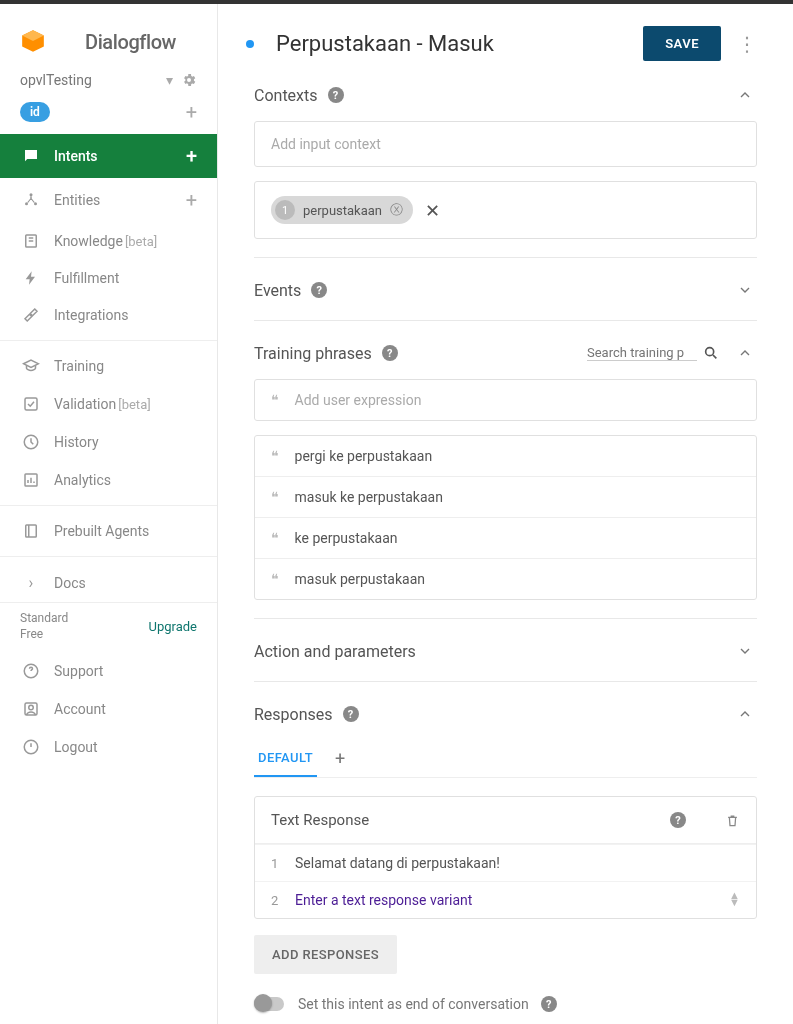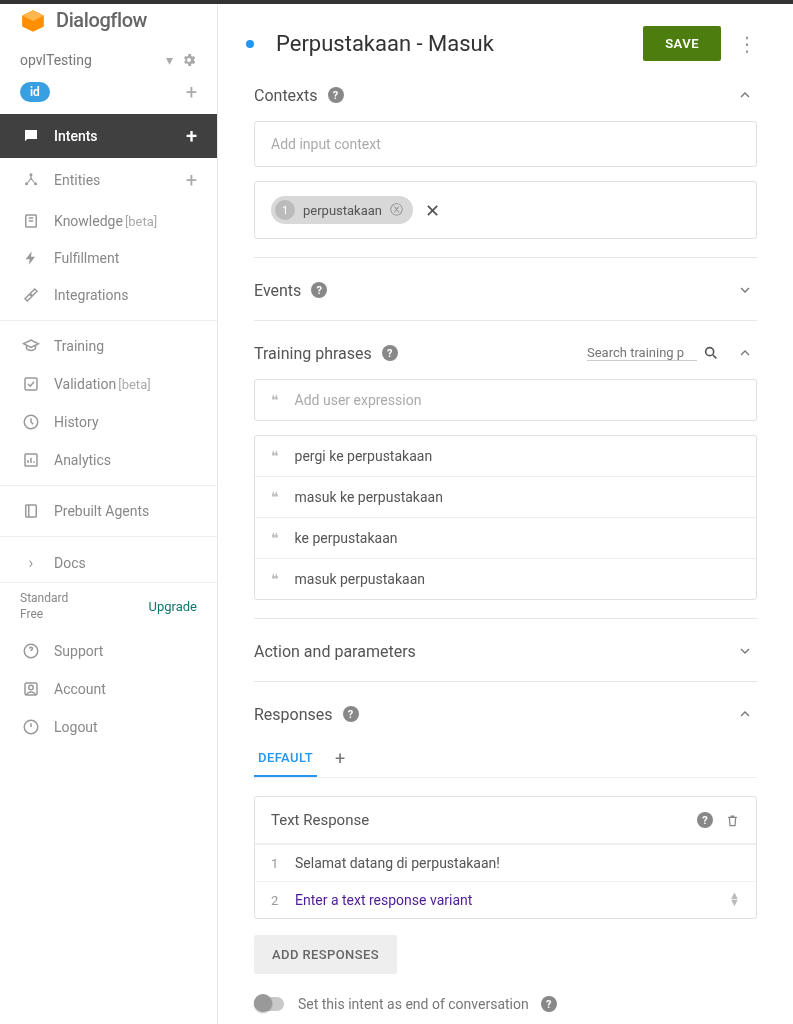--- a/index.html
+++ b/index.html
@@ -1,44 +1,44 @@
 <!DOCTYPE html>
 <html><head>
 <meta charset="utf-8">
 <style>
 * { box-sizing: border-box; margin: 0; padding: 0; font-family: Roboto, "Helvetica Neue", Arial, sans-serif; }
 body { background: #fff; color: #333; width: 793px; height: 1024px; overflow: hidden; border-top: 4px solid #333; }
 .app { display: flex; height: 100%; }
 .sidebar { width: 218px; background: #fff; border-right: 1px solid #e8e8e8; display: flex; flex-direction: column; font-size: 14px; color: #777; }
-.logo-row { display: flex; align-items: flex-start; padding: 4px 20px 18px; }
+.logo-row { display: flex; align-items: flex-end; padding: 24px 20px 18px; gap: 29px; }
 .logo-mark { width: 26px; height: 26px; margin-right: 10px; }
 .logo-text { font-size: 20px; font-weight: 500; color: #666; letter-spacing: -0.4px; }
 .agent-row { display: flex; align-items: center; padding: 0 20px 6px; }
 .agent-name { flex: 1; color: #777; font-size: 14px; }
 .agent-row .ic { color: #aaa; margin-left: 8px; cursor: pointer; }
 .lang-row { display: flex; align-items: center; padding: 6px 20px 10px; }
 .lang-pill { background: #389fe2; color: #fff; border-radius: 11px; padding: 3px 10px; font-size: 12px; font-weight: 600; }
 .lang-row .spacer { flex:1; }
 .lang-row .plus { color:#aaa; font-size:20px; cursor:pointer; }
 .nav-item { display: flex; align-items: center; padding: 10px 20px; cursor: pointer; color:#888; }
 .nav-item .ic { width: 22px; display:inline-flex; align-items:center; justify-content:center; margin-right: 12px; color:#999; }
-.nav-item.active { background: #404040; color: #fff; font-weight:500; }
+.nav-item.active { background: #15803d; color: #fff; font-weight:500; }
 .nav-item.active .ic { color:#fff; }
 .nav-item .plus { margin-left:auto; color:#fff; font-size:20px; }
 .nav-item .plus.muted { color:#aaa; }
 .beta { font-size: 13px; vertical-align: super; margin-left: 2px; color:#aaa; }
 .nav-sep { height: 1px; background: #eee; margin: 6px 0; }
 .plan-block { display:flex; align-items:center; padding: 8px 20px 10px; border-top:1px solid #eee; }
 .plan-text { font-size:12px; color:#888; line-height:1.3; }
 .upgrade { font-size:13px; color:#0f766e; margin-left:auto; cursor:pointer; }
 .main { flex:1; overflow-y:auto; }
 .topbar { display:flex; align-items:center; padding: 22px 36px 18px 28px; }
 .dot { width:8px; height:8px; border-radius:50%; background:#2196f3; margin-right:22px; }
 .title { font-size:22px; font-weight:400; color:#333; flex:1; }
-.save-btn { background:#4d7c0f; color:#fff; border:none; padding:10px 22px; font-size:13px; font-weight:600; letter-spacing:0.5px; cursor:pointer; border-radius:2px; }
+.save-btn { background:#0c4a6e; color:#fff; border:none; padding:10px 22px; font-size:13px; font-weight:600; letter-spacing:0.5px; cursor:pointer; border-radius:2px; }
 .more-btn { margin-left:16px; color:#999; font-size:20px; cursor:pointer; }
 .content { padding: 0 36px 40px; }
 .sec { border-top:1px solid #e8e8e8; padding-top: 20px; margin-top: 18px; }
 .sec:first-child { border-top:none; margin-top:0; padding-top:4px; }
 .sec-head { display:flex; align-items:center; margin-bottom: 14px; }
 .sec-title { font-size:16px; color:#555; font-weight:400; }
 .help { display:inline-flex; width:16px; height:16px; border-radius:50%; background:#888; color:#fff; font-size:11px; align-items:center; justify-content:center; margin-left:10px; font-weight:700; }
 .sec-head .spacer { flex:1; }
 .chev { color:#888; font-size:14px; cursor:pointer; padding:4px; }
 .search-inp { border:none; border-bottom:1px solid #ccc; font-size:13px; width:110px; margin-right:6px; color:#666; outline:none; }
@@ -51,21 +51,21 @@
 .fieldbox .del { color:#555; font-size:18px; cursor:pointer; }
 .phrases-box { border:1px solid #e0e0e0; border-radius:3px; margin-top:4px; }
 .phrase-row { display:flex; align-items:center; padding:12px 16px; border-top:1px solid #eee; font-size:14px; color:#555; }
 .phrase-row:first-child { border-top:none; }
 .qicon { color:#bbb; margin-right:16px; font-size:14px; }
 .phrase-row.add { color:#aaa; }
 .resp-tabs { display:flex; align-items:center; margin-top:4px; border-bottom:1px solid #eee; }
 .tab { padding:10px 4px; font-size:13px; color:#2196f3; font-weight:500; border-bottom:2px solid #2196f3; letter-spacing:0.4px; }
 .tab-add { margin-left:18px; color:#777; font-size:18px; cursor:pointer; }
 .card { border:1px solid #e0e0e0; border-radius:3px; margin-top:18px; }
-.card-head { display:flex; align-items:center; padding:14px 16px; border-bottom:1px solid #eee; font-size:15px; color:#555; }
+.card-head { display:flex; align-items:center; padding:14px 16px; border-bottom:1px solid #eee; font-size:15px; color:#555;gap:27px; }
 .card-head .spacer { flex:1; }
 .trow { display:flex; align-items:center; padding:10px 16px; border-top:1px solid #f2f2f2; font-size:14px; }
 .trow:first-of-type { border-top:none; }
 .trow .n { width:24px; color:#999; font-size:13px; }
 .trow .val { flex:1; color:#555; }
 .trow .val.ph { color:#4c1d95; }
 .trow .sort { color:#bbb; font-size:11px; line-height:0.6; display:flex; flex-direction:column; }
 .add-resp { background:#eeeeee; border:none; padding:12px 18px; font-size:13px; font-weight:500; color:#666; letter-spacing:0.4px; margin-top:16px; cursor:pointer; border-radius:2px; }
 .eoc-row { display:flex; align-items:center; margin-top:22px; font-size:14px; color:#777; }
 .toggle { width:30px; height:14px; background:#c9c9c9; border-radius:8px; position:relative; margin-right:14px; cursor:pointer; }

